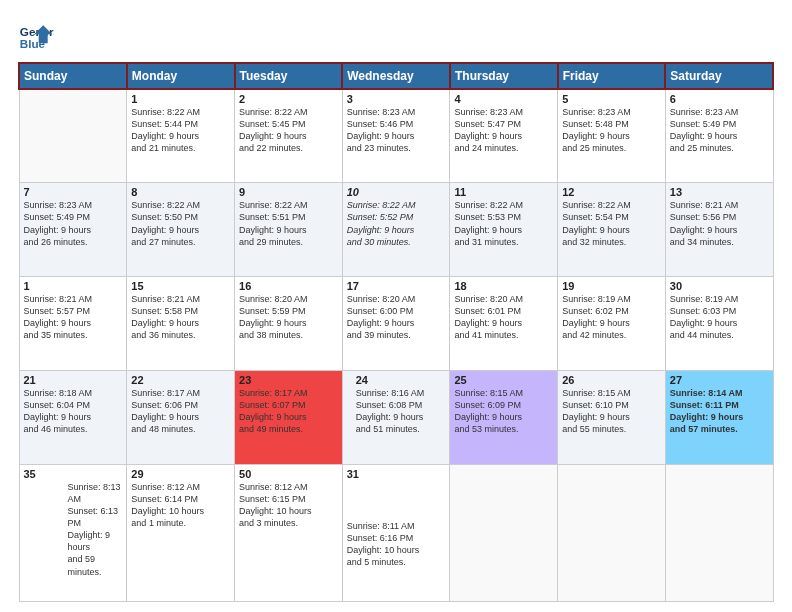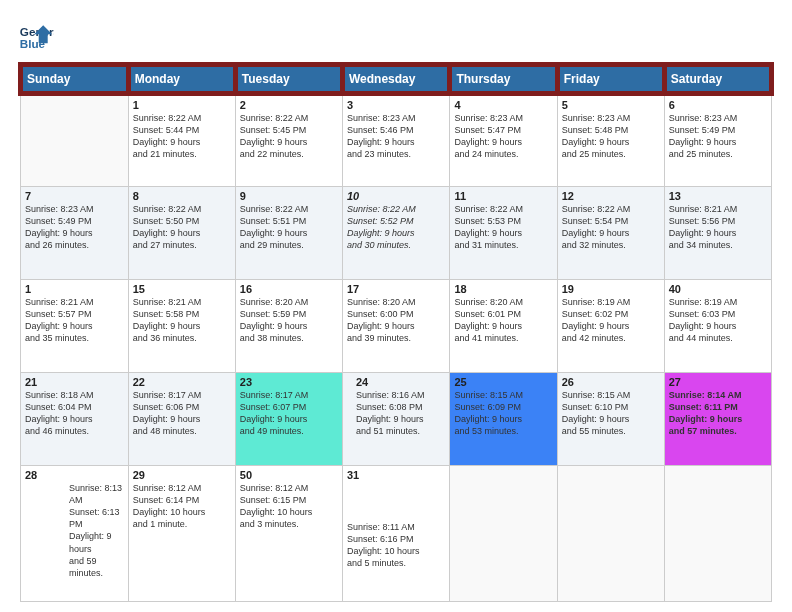--- a/index.html
+++ b/index.html
@@ -50,21 +50,21 @@
       flex: 1;
       border-collapse: collapse;
     }
     .calendar th {
       background-color: #2e6da4;
       color: #fff;
       font-size: 12px;
       font-weight: bold;
       padding: 5px 4px;
       text-align: left;
-      border: 5px solid #7f1d1d;
+      border: 2px solid #7f1d1d;
     }
     .calendar td {
       vertical-align: top;
       border: 1px solid #ccc;
       padding: 3px 4px;
       font-size: 9.5px;
       color: #333;
       width: 108px;
       height: 80px;
       background: #fff;
@@ -249,21 +249,21 @@
 and 41 minutes.</div>
           </td>
           <td>
             <span class="day-number">19</span>
             <div class="day-detail" style="white-space: pre-line;">Sunrise: 8:19 AM
 Sunset: 6:02 PM
 Daylight: 9 hours
 and 42 minutes.</div>
           </td>
           <td>
-            <span class="day-number">40</span>
+            <span class="day-number">30</span>
             <div class="day-detail" style="white-space: pre-line;">Sunrise: 8:19 AM
 Sunset: 6:03 PM
 Daylight: 9 hours
 and 44 minutes.</div>
           </td>
         </tr>
         <tr>
           <td style="background-color: rgb(240, 244, 248);">
             <span class="day-number">21</span>
             <div class="day-detail" style="white-space: pre-line;">Sunrise: 8:18 AM
@@ -271,59 +271,59 @@
 Daylight: 9 hours
 and 46 minutes.</div>
           </td>
           <td style="background-color: rgb(240, 244, 248);">
             <span class="day-number">22</span>
             <div class="day-detail" style="white-space: pre-line;">Sunrise: 8:17 AM
 Sunset: 6:06 PM
 Daylight: 9 hours
 and 48 minutes.</div>
           </td>
-          <td style="background-color: #5eead4;">
+          <td style="background-color: #ef4444;">
             <span class="day-number">23</span>
             <div class="day-detail" style="white-space: pre-line;">Sunrise: 8:17 AM
 Sunset: 6:07 PM
 Daylight: 9 hours
 and 49 minutes.</div>
           </td>
           <td style="background-color: rgb(240, 244, 248); padding-left: 13px;">
             <span class="day-number">24</span>
             <div class="day-detail" style="white-space: pre-line;">Sunrise: 8:16 AM
 Sunset: 6:08 PM
 Daylight: 9 hours
 and 51 minutes.</div>
           </td>
-          <td style="background-color: #3b82f6;">
+          <td style="background-color: #c4b5fd;">
             <span class="day-number">25</span>
             <div class="day-detail" style="white-space: pre-line;">Sunrise: 8:15 AM
 Sunset: 6:09 PM
 Daylight: 9 hours
 and 53 minutes.</div>
           </td>
           <td style="background-color: rgb(240, 244, 248);">
             <span class="day-number">26</span>
             <div class="day-detail" style="white-space: pre-line;">Sunrise: 8:15 AM
 Sunset: 6:10 PM
 Daylight: 9 hours
 and 55 minutes.</div>
           </td>
-          <td style="background-color: #d946ef;">
+          <td style="background-color: #7dd3fc;">
             <span class="day-number">27</span>
             <div class="day-detail" style="white-space: pre-line; font-weight: bold;">Sunrise: 8:14 AM
 Sunset: 6:11 PM
 Daylight: 9 hours
 and 57 minutes.</div>
           </td>
         </tr>
         <tr>
           <td>
-            <span class="day-number">28</span>
+            <span class="day-number">35</span>
             <div class="day-detail" style="white-space: pre-line; margin-left: 44px;">Sunrise: 8:13 AM
 Sunset: 6:13 PM
 Daylight: 9 hours
 and 59 minutes.</div>
           </td>
           <td>
             <span class="day-number">29</span>
             <div class="day-detail" style="white-space: pre-line;">Sunrise: 8:12 AM
 Sunset: 6:14 PM
 Daylight: 10 hours

